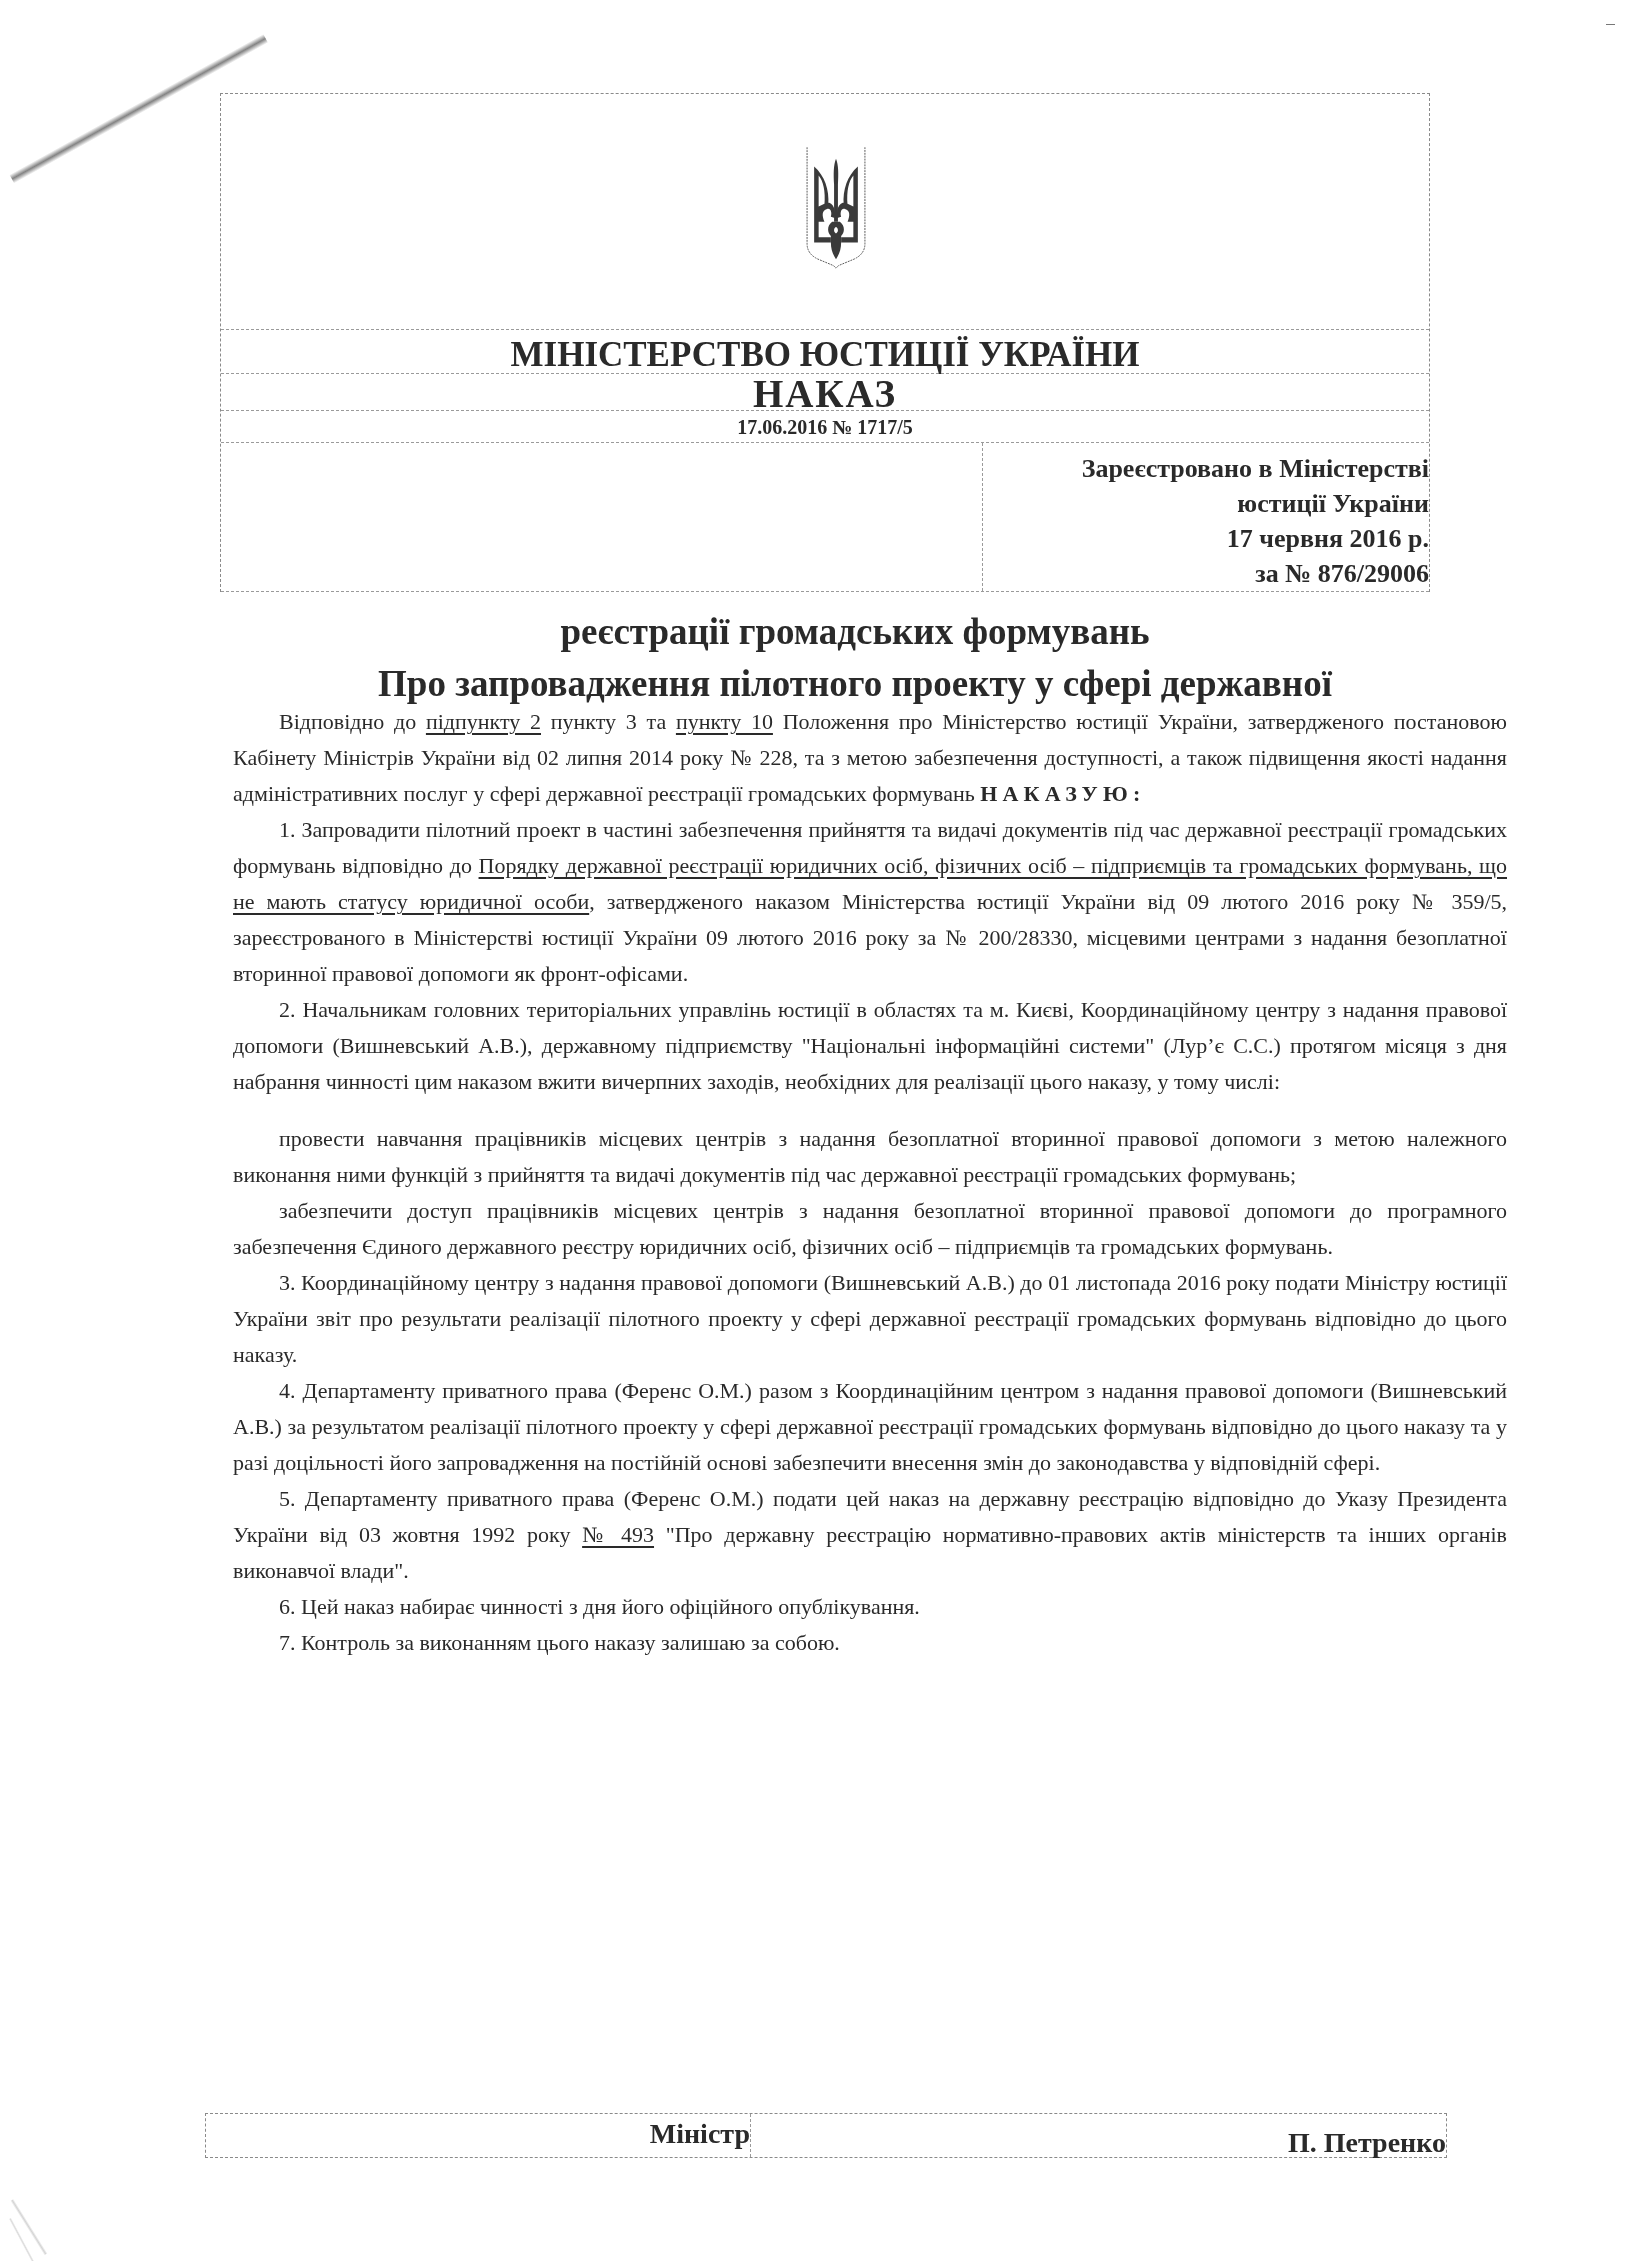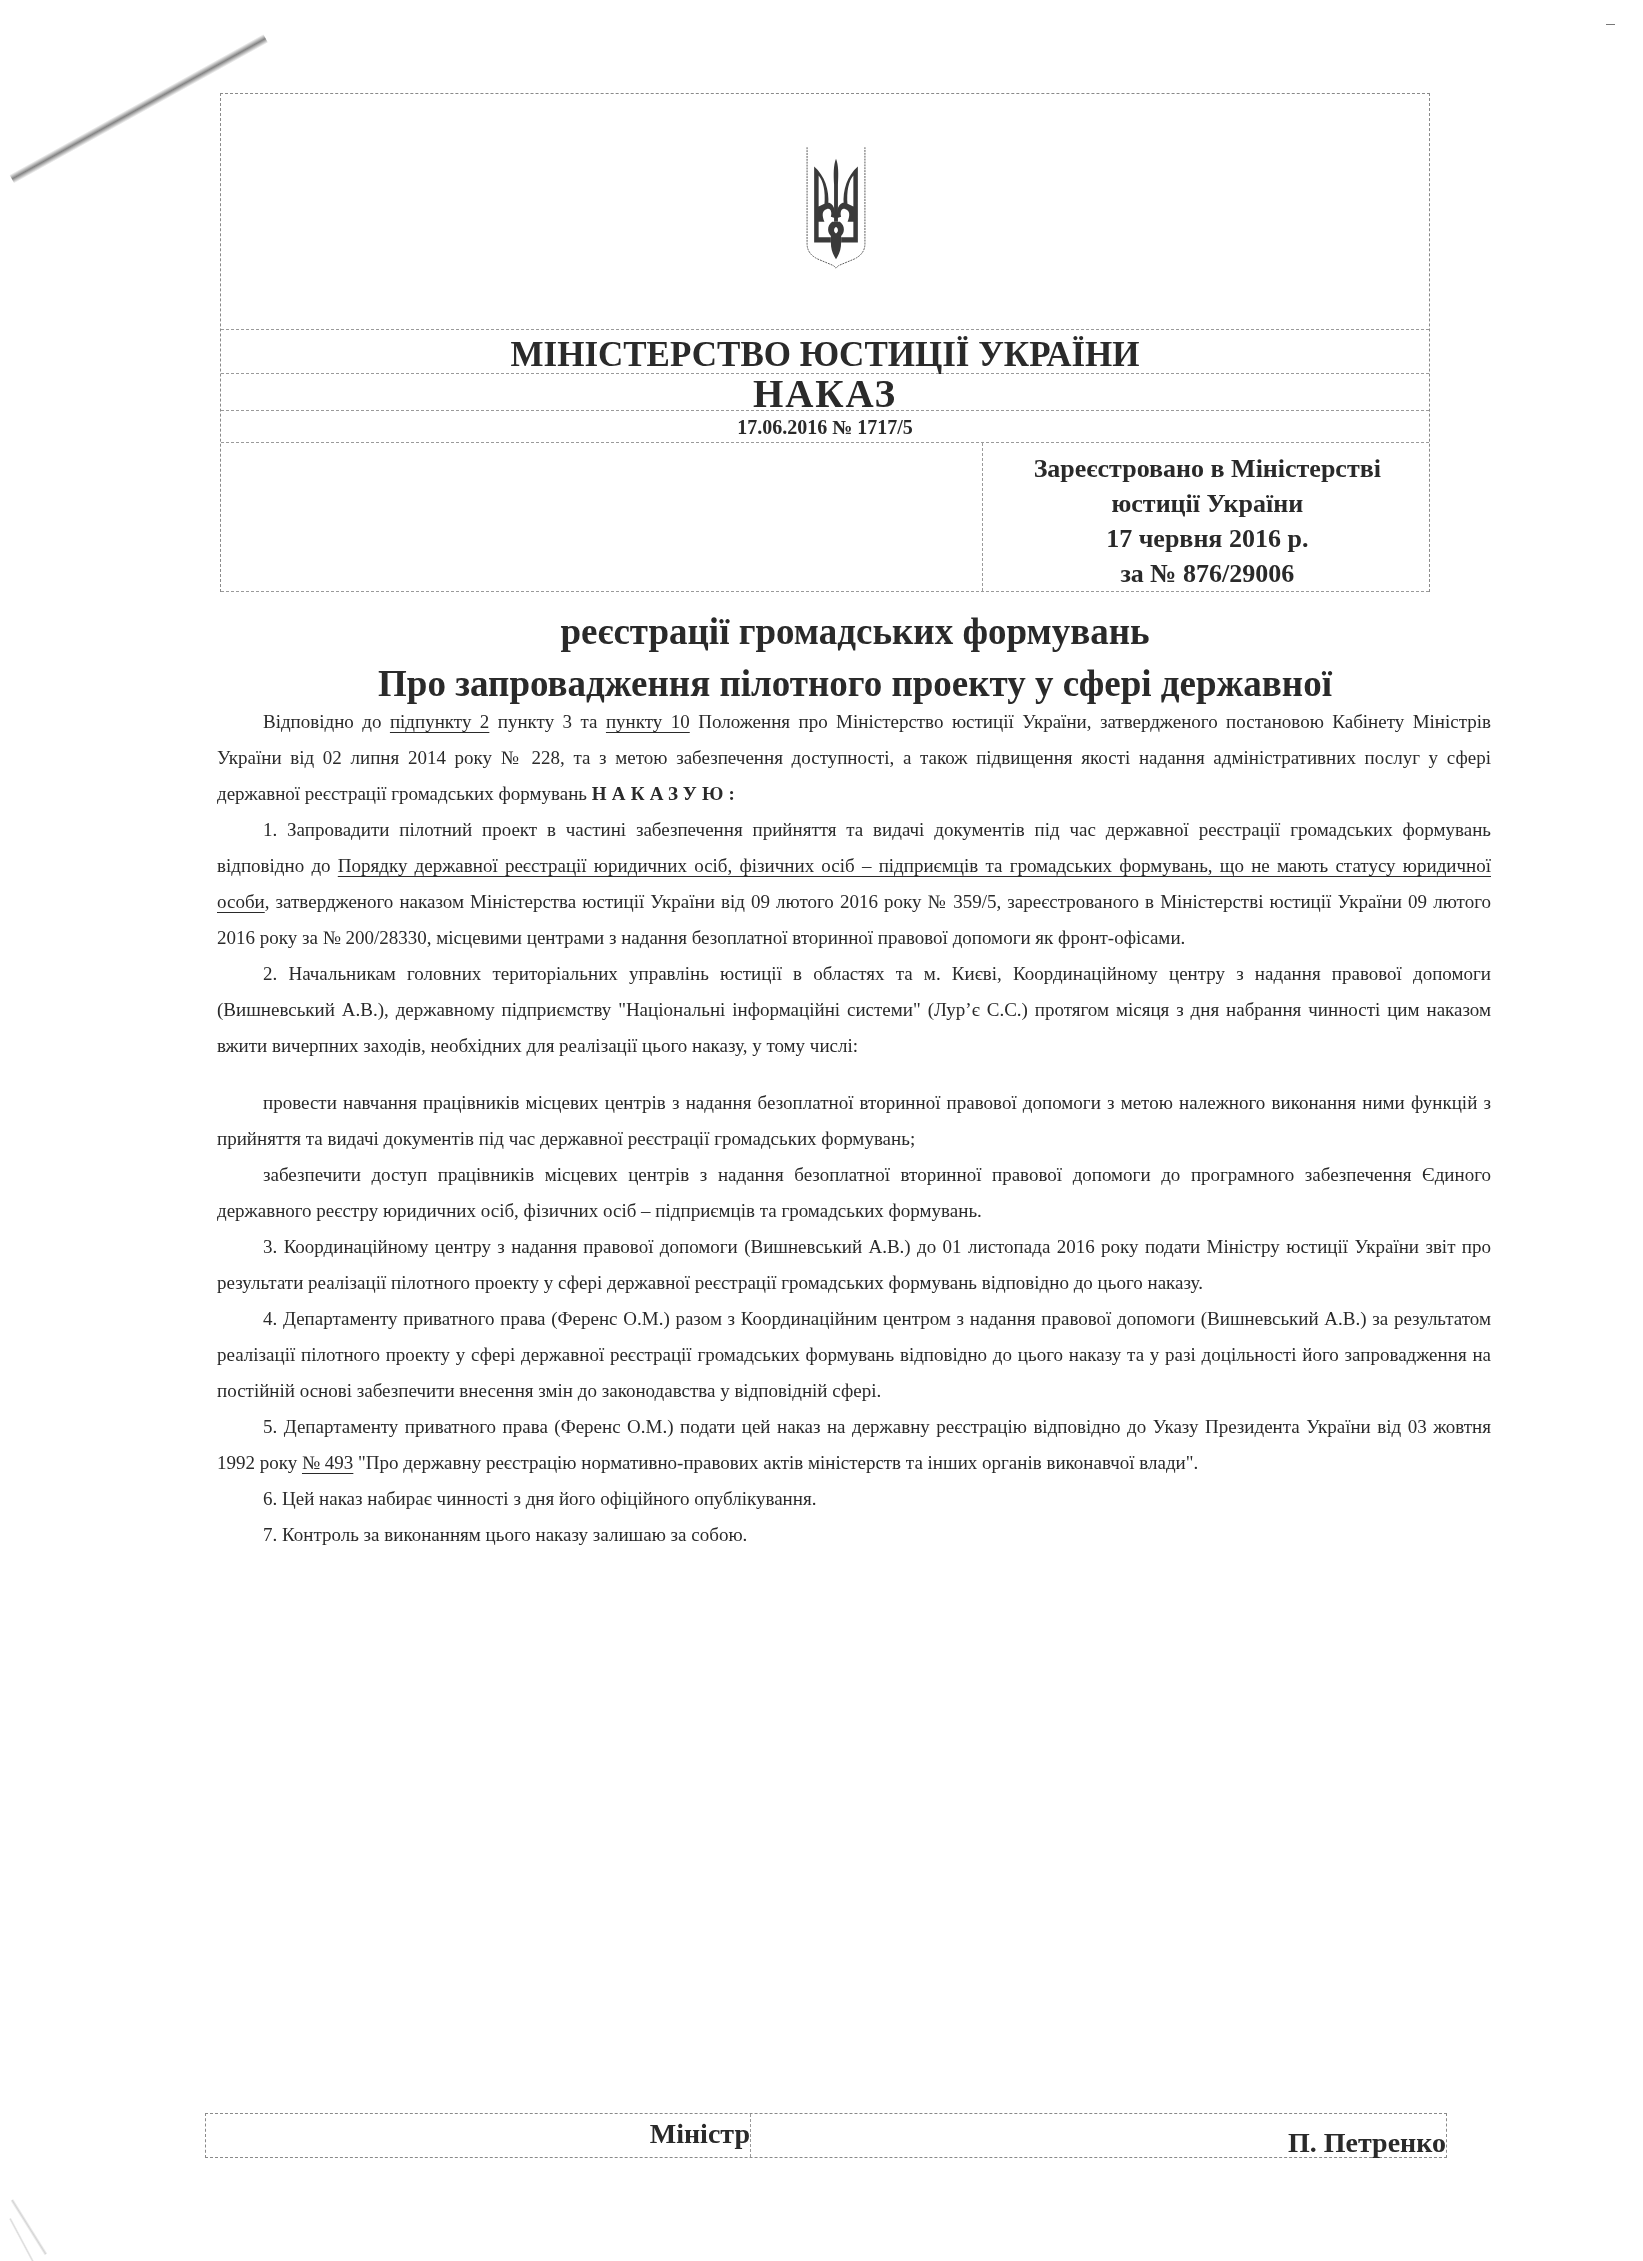--- a/index.html
+++ b/index.html
@@ -91,21 +91,21 @@
     .row-reg {
       height: 148px;
       display: flex;
     }
     .reg-left {
       width: 761px;
       border-right: 0.6px dashed #9a9a9a;
     }
     .reg-right {
       flex: 1;
-      text-align: center;
+      text-align: right;
       padding-left: 2.6px;
       padding-top: 7.7px;
       font-weight: bold;
       font-size: 26px;
       line-height: 35px;
     }
     .reg-line { display: block; white-space: nowrap; }
 
     
     .doc-title {
@@ -115,24 +115,24 @@
       width: 1270px;
       text-align: center;
       font-weight: bold;
       font-size: 37px;
       line-height: 52px;
     }
 
     
     .body-text {
       position: absolute;
-      left: 217px;
+      left: 233px;
       top: 704px;
       width: 1274px;
-      font-size: 19px;
+      font-size: 22px;
       line-height: 36px;
       text-align: justify;
     }
     .para {
       margin: 0;
       text-indent: 46px;
     }
     .para.sub {
       margin-top: 21px;
     }

